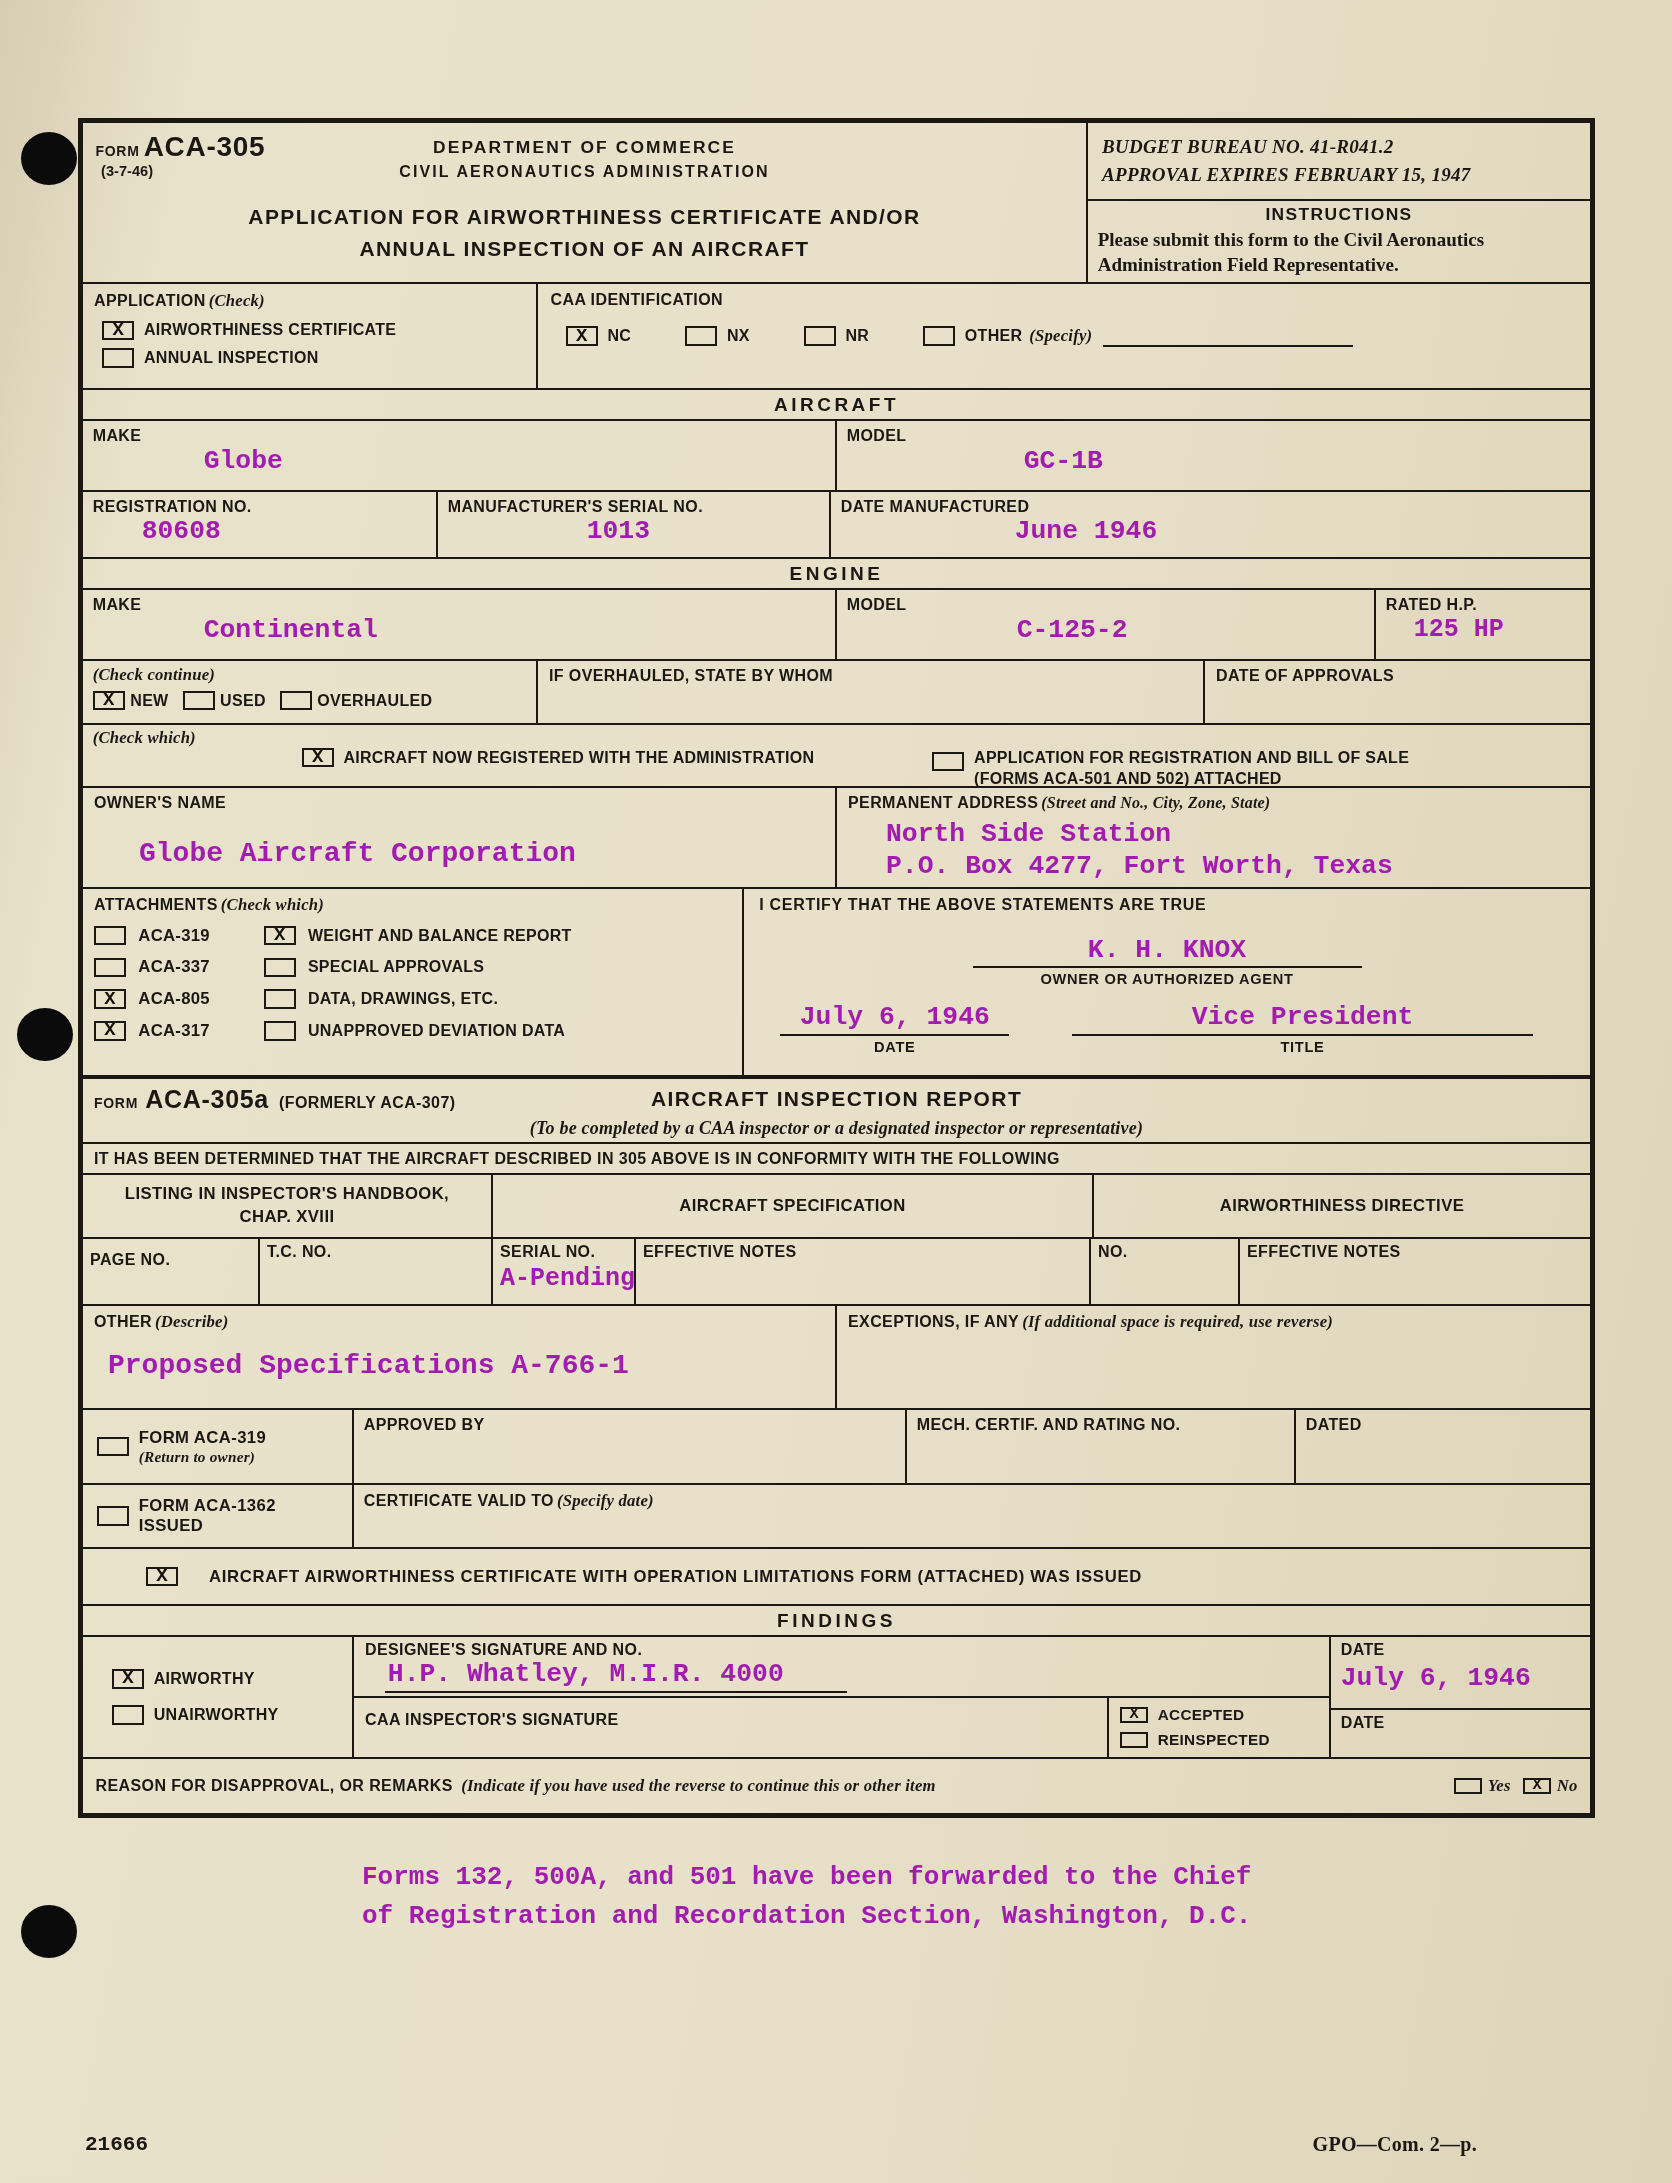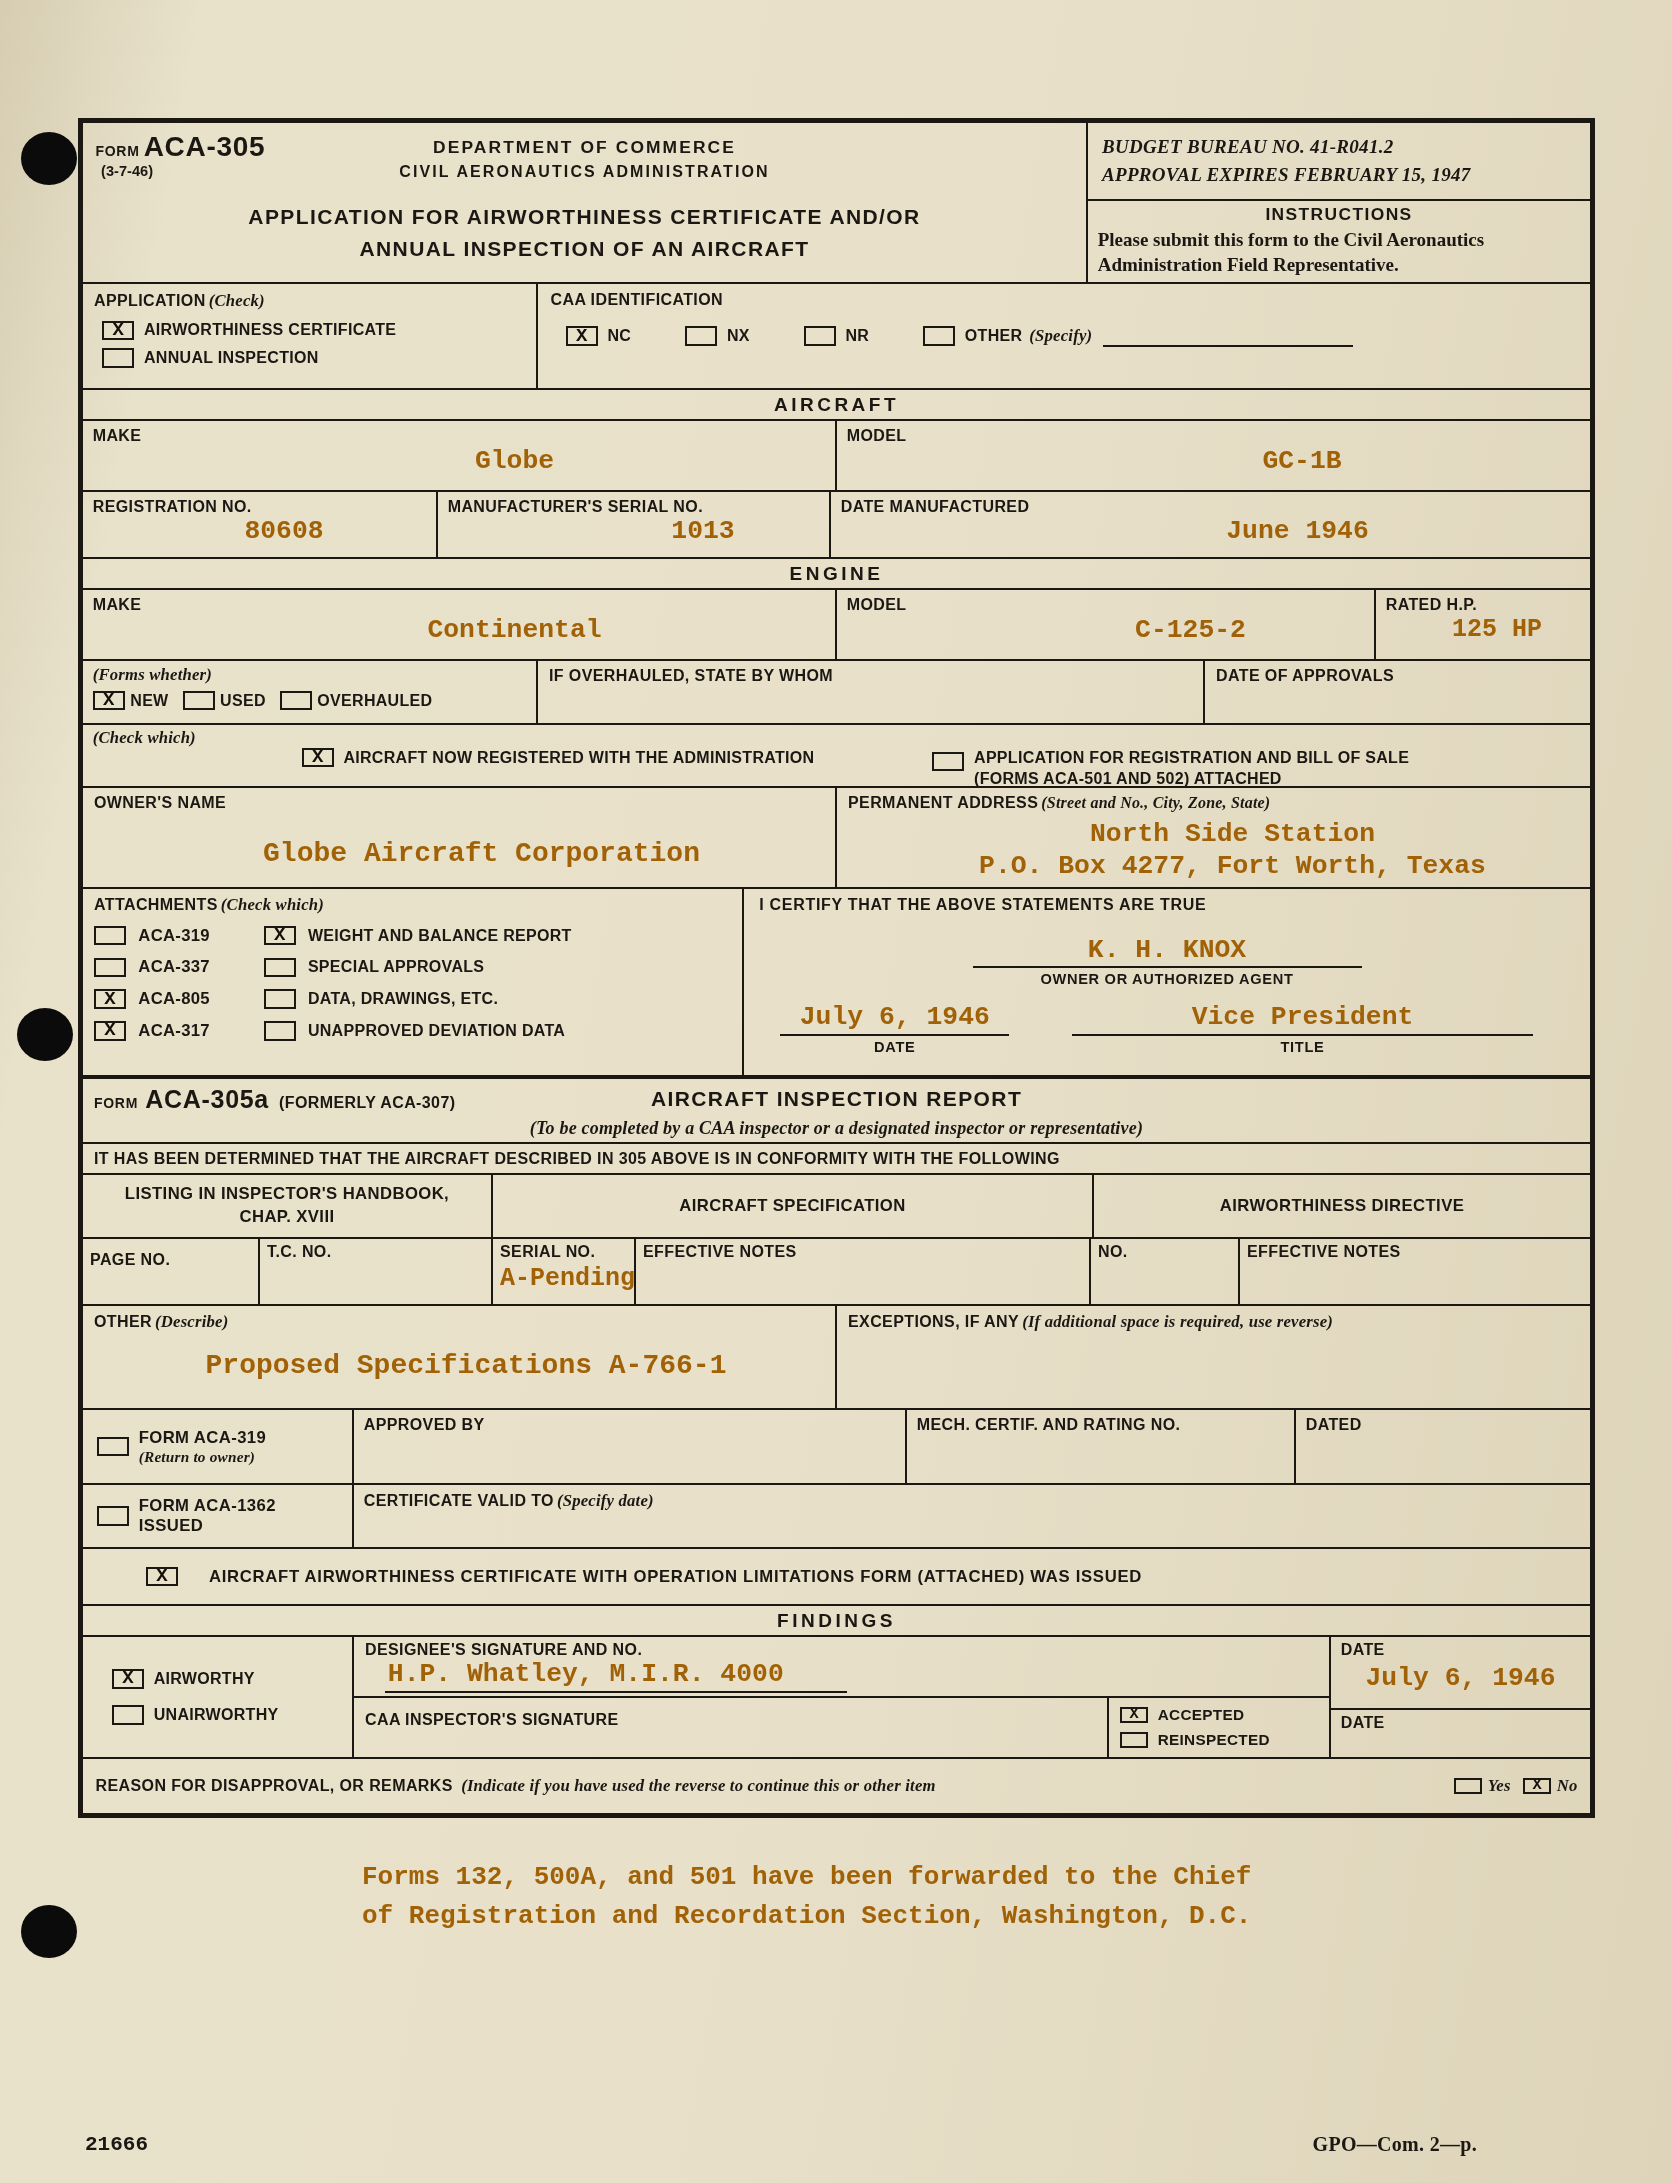--- a/index.html
+++ b/index.html
@@ -20,21 +20,21 @@
     position:absolute;left:78px;top:118px;width:1517px;
     border:5.6px solid var(--ink);
     display:flex;flex-direction:column;
   }
   .row{display:flex;border-bottom:2.8px solid var(--ink);position:relative;}
   .row:last-child{border-bottom:none;}
   .cell{border-right:2.8px solid var(--ink);position:relative;}
   .cell:last-child{border-right:none;}
   .lbl{font-weight:700;font-size:16px;letter-spacing:0.4px;}
   .it{font-family:"Liberation Serif",serif;font-style:italic;font-weight:700;font-size:16.7px;letter-spacing:0.2px;}
-  .typed{font-family:"Liberation Mono",monospace;font-weight:700;font-size:26.4px;white-space:nowrap;color:#a16207;text-align:center;}
+  .typed{font-family:"Liberation Mono",monospace;font-weight:700;font-size:26.4px;white-space:nowrap;color:#a21caf;}
   .sech{flex:1;display:flex;align-items:center;justify-content:center;font-weight:700;font-size:19px;letter-spacing:3.5px;}
   .cb{
     display:inline-flex;align-items:center;justify-content:center;
     width:32px;height:19.5px;border:2.1px solid var(--ink);flex:none;
     font-family:"Liberation Mono",monospace;font-weight:700;font-size:19px;
     color:#141009;line-height:1;overflow:hidden;
   }
   .cb.sm{width:28px;height:16.7px;font-size:15.3px;}
   .cbrow{display:inline-flex;align-items:center;}
   .cbl{font-weight:700;font-size:16px;letter-spacing:0.3px;margin-left:9.7px;}
@@ -184,21 +184,21 @@
       <div class="typed" style="margin:1.4px 0 0 170px;">C-125-2</div>
     </div>
     <div class="cell" style="flex:1;padding:5.6px 9.7px;border-radius:14px;">
       <div class="lbl">RATED H.P.</div>
       <div class="typed" style="font-size:25px;margin:1.4px 0 0 28px;">125 HP</div>
     </div>
   </div>
 
   <div class="row" style="height:64px;">
     <div class="cell" style="width:455px;padding:4.2px 9.7px;">
-      <div class="it">(Forms whether)</div>
+      <div class="it">(Check continue)</div>
       <div style="display:flex;align-items:center;margin-top:5.6px;">
         <span class="cbrow">
           <span class="cb">X</span>
           <span class="cbl" style="margin-left:5.6px;">NEW</span>
         </span>
         <span class="cbrow" style="margin-left:14px;">
           <span class="cb"></span>
           <span class="cbl" style="margin-left:5.6px;">USED</span>
         </span>
         <span class="cbrow" style="margin-left:14px;">

